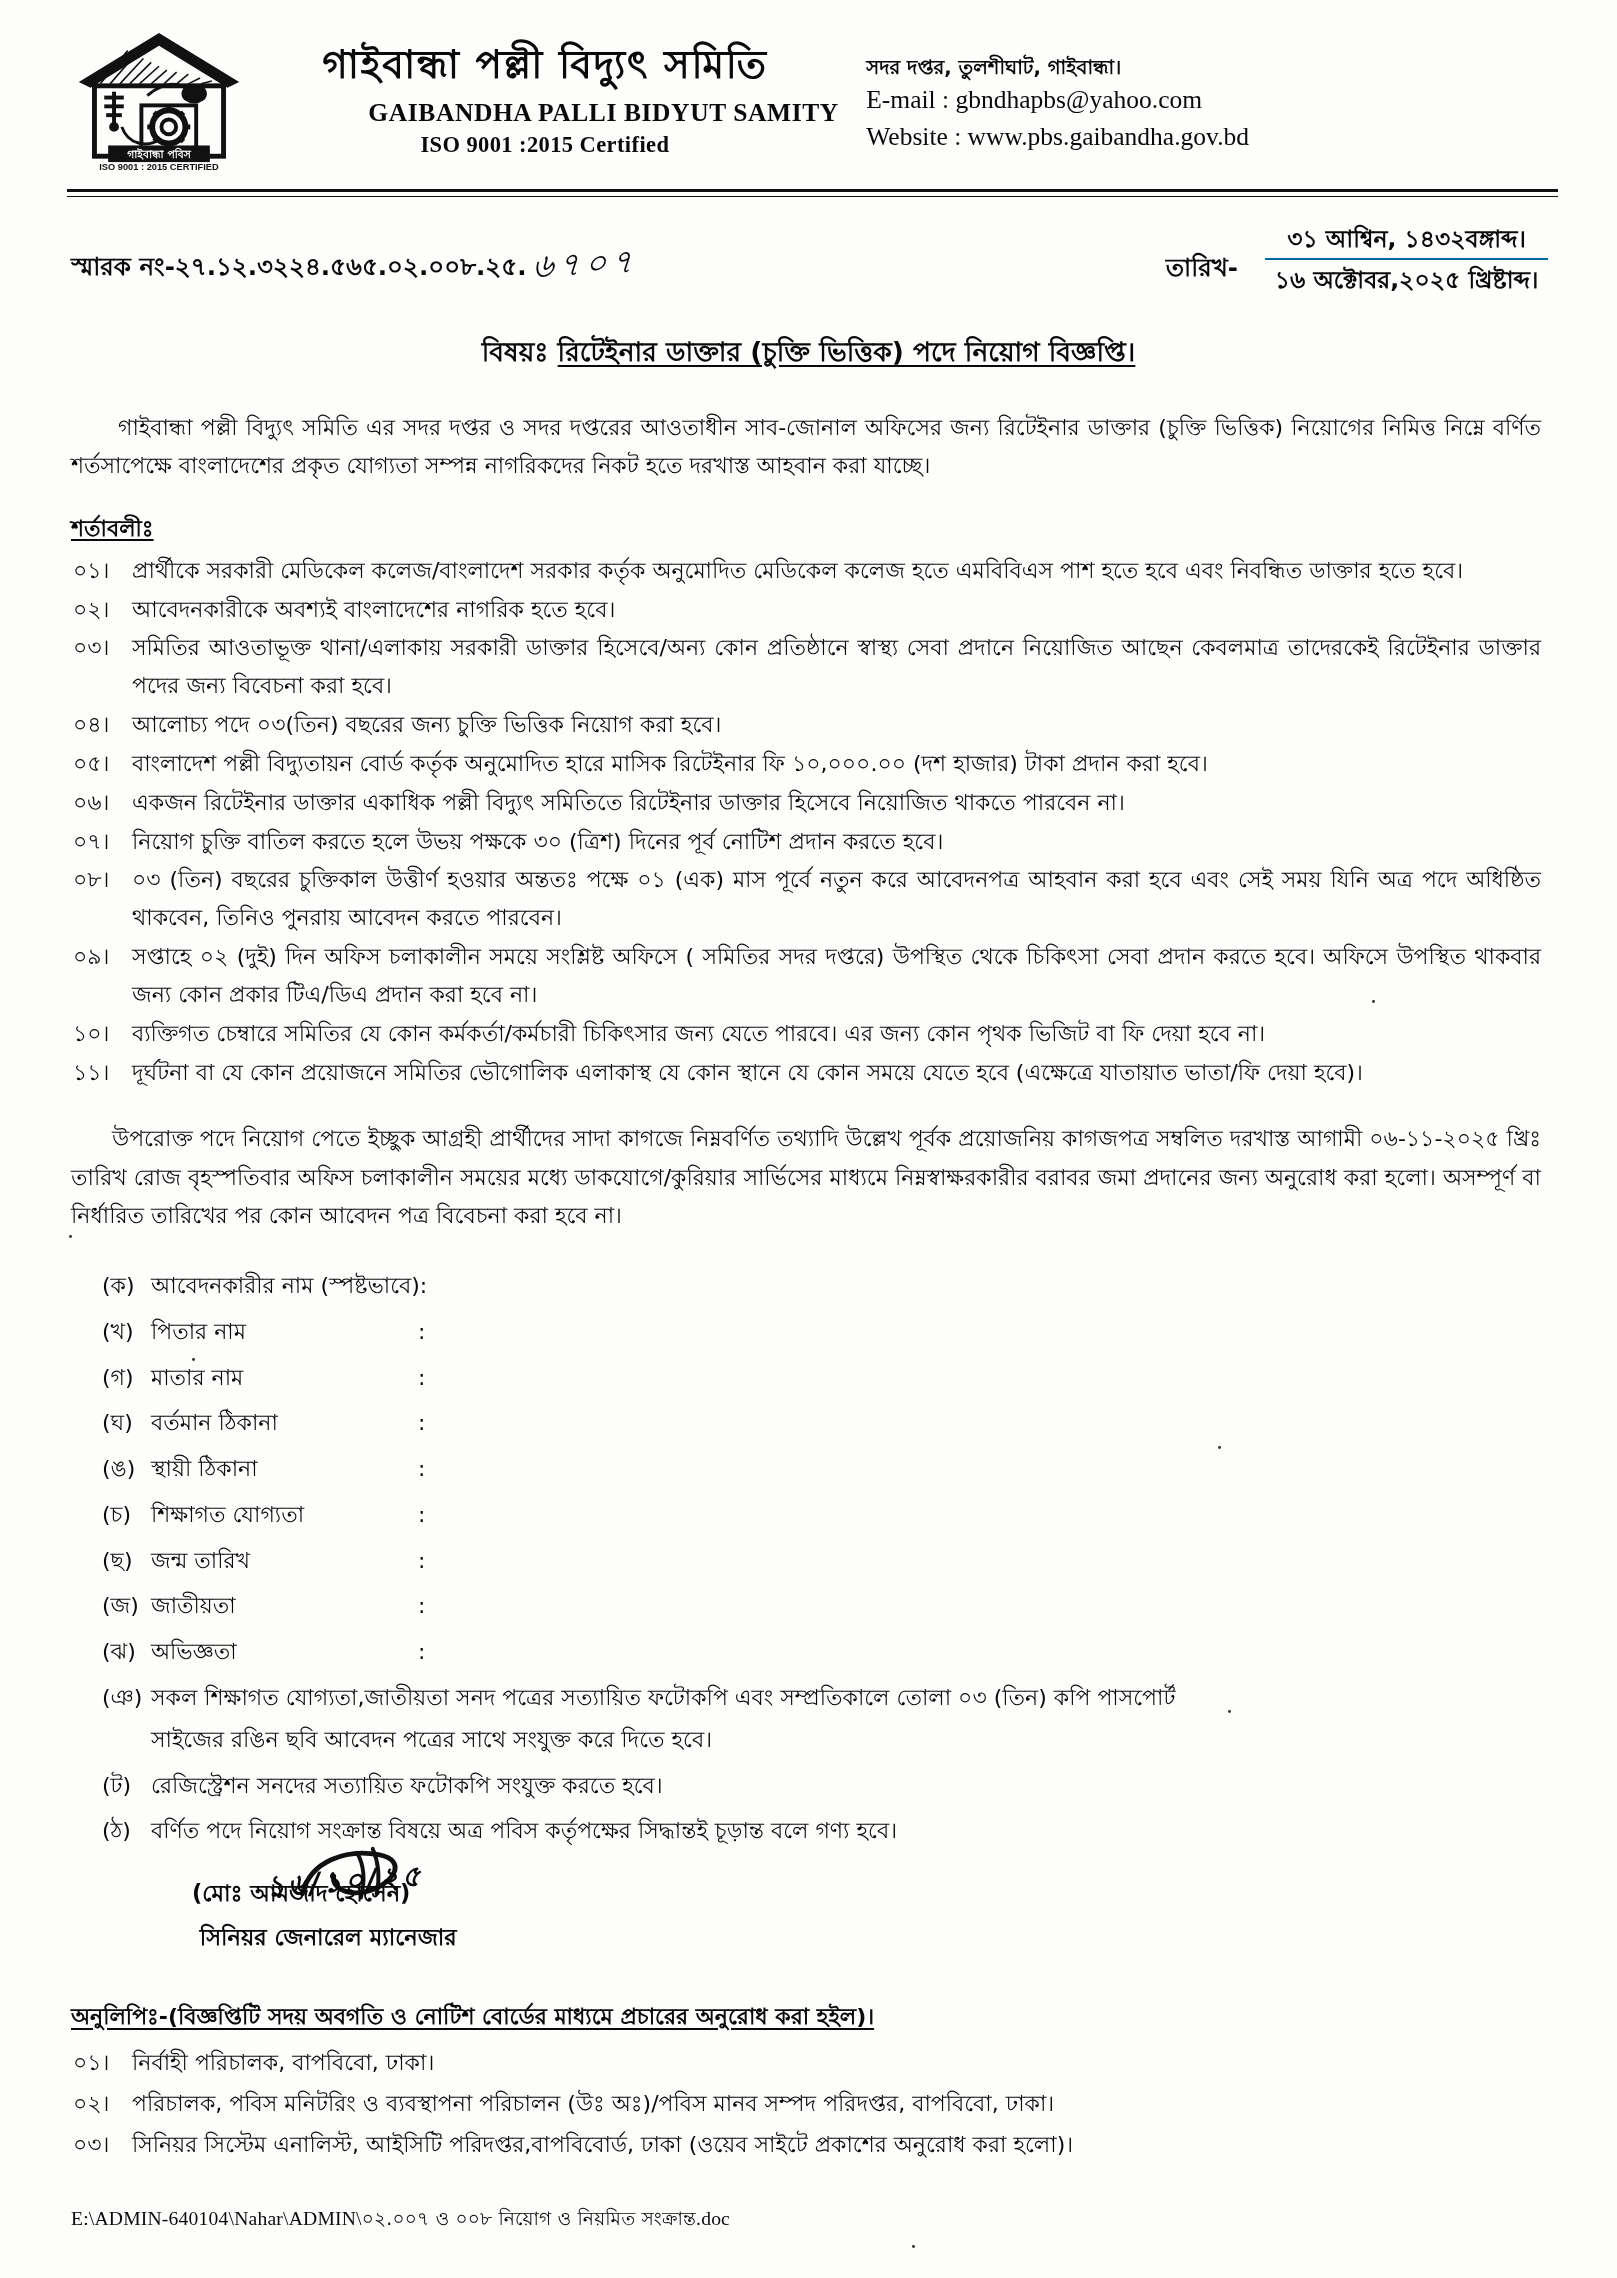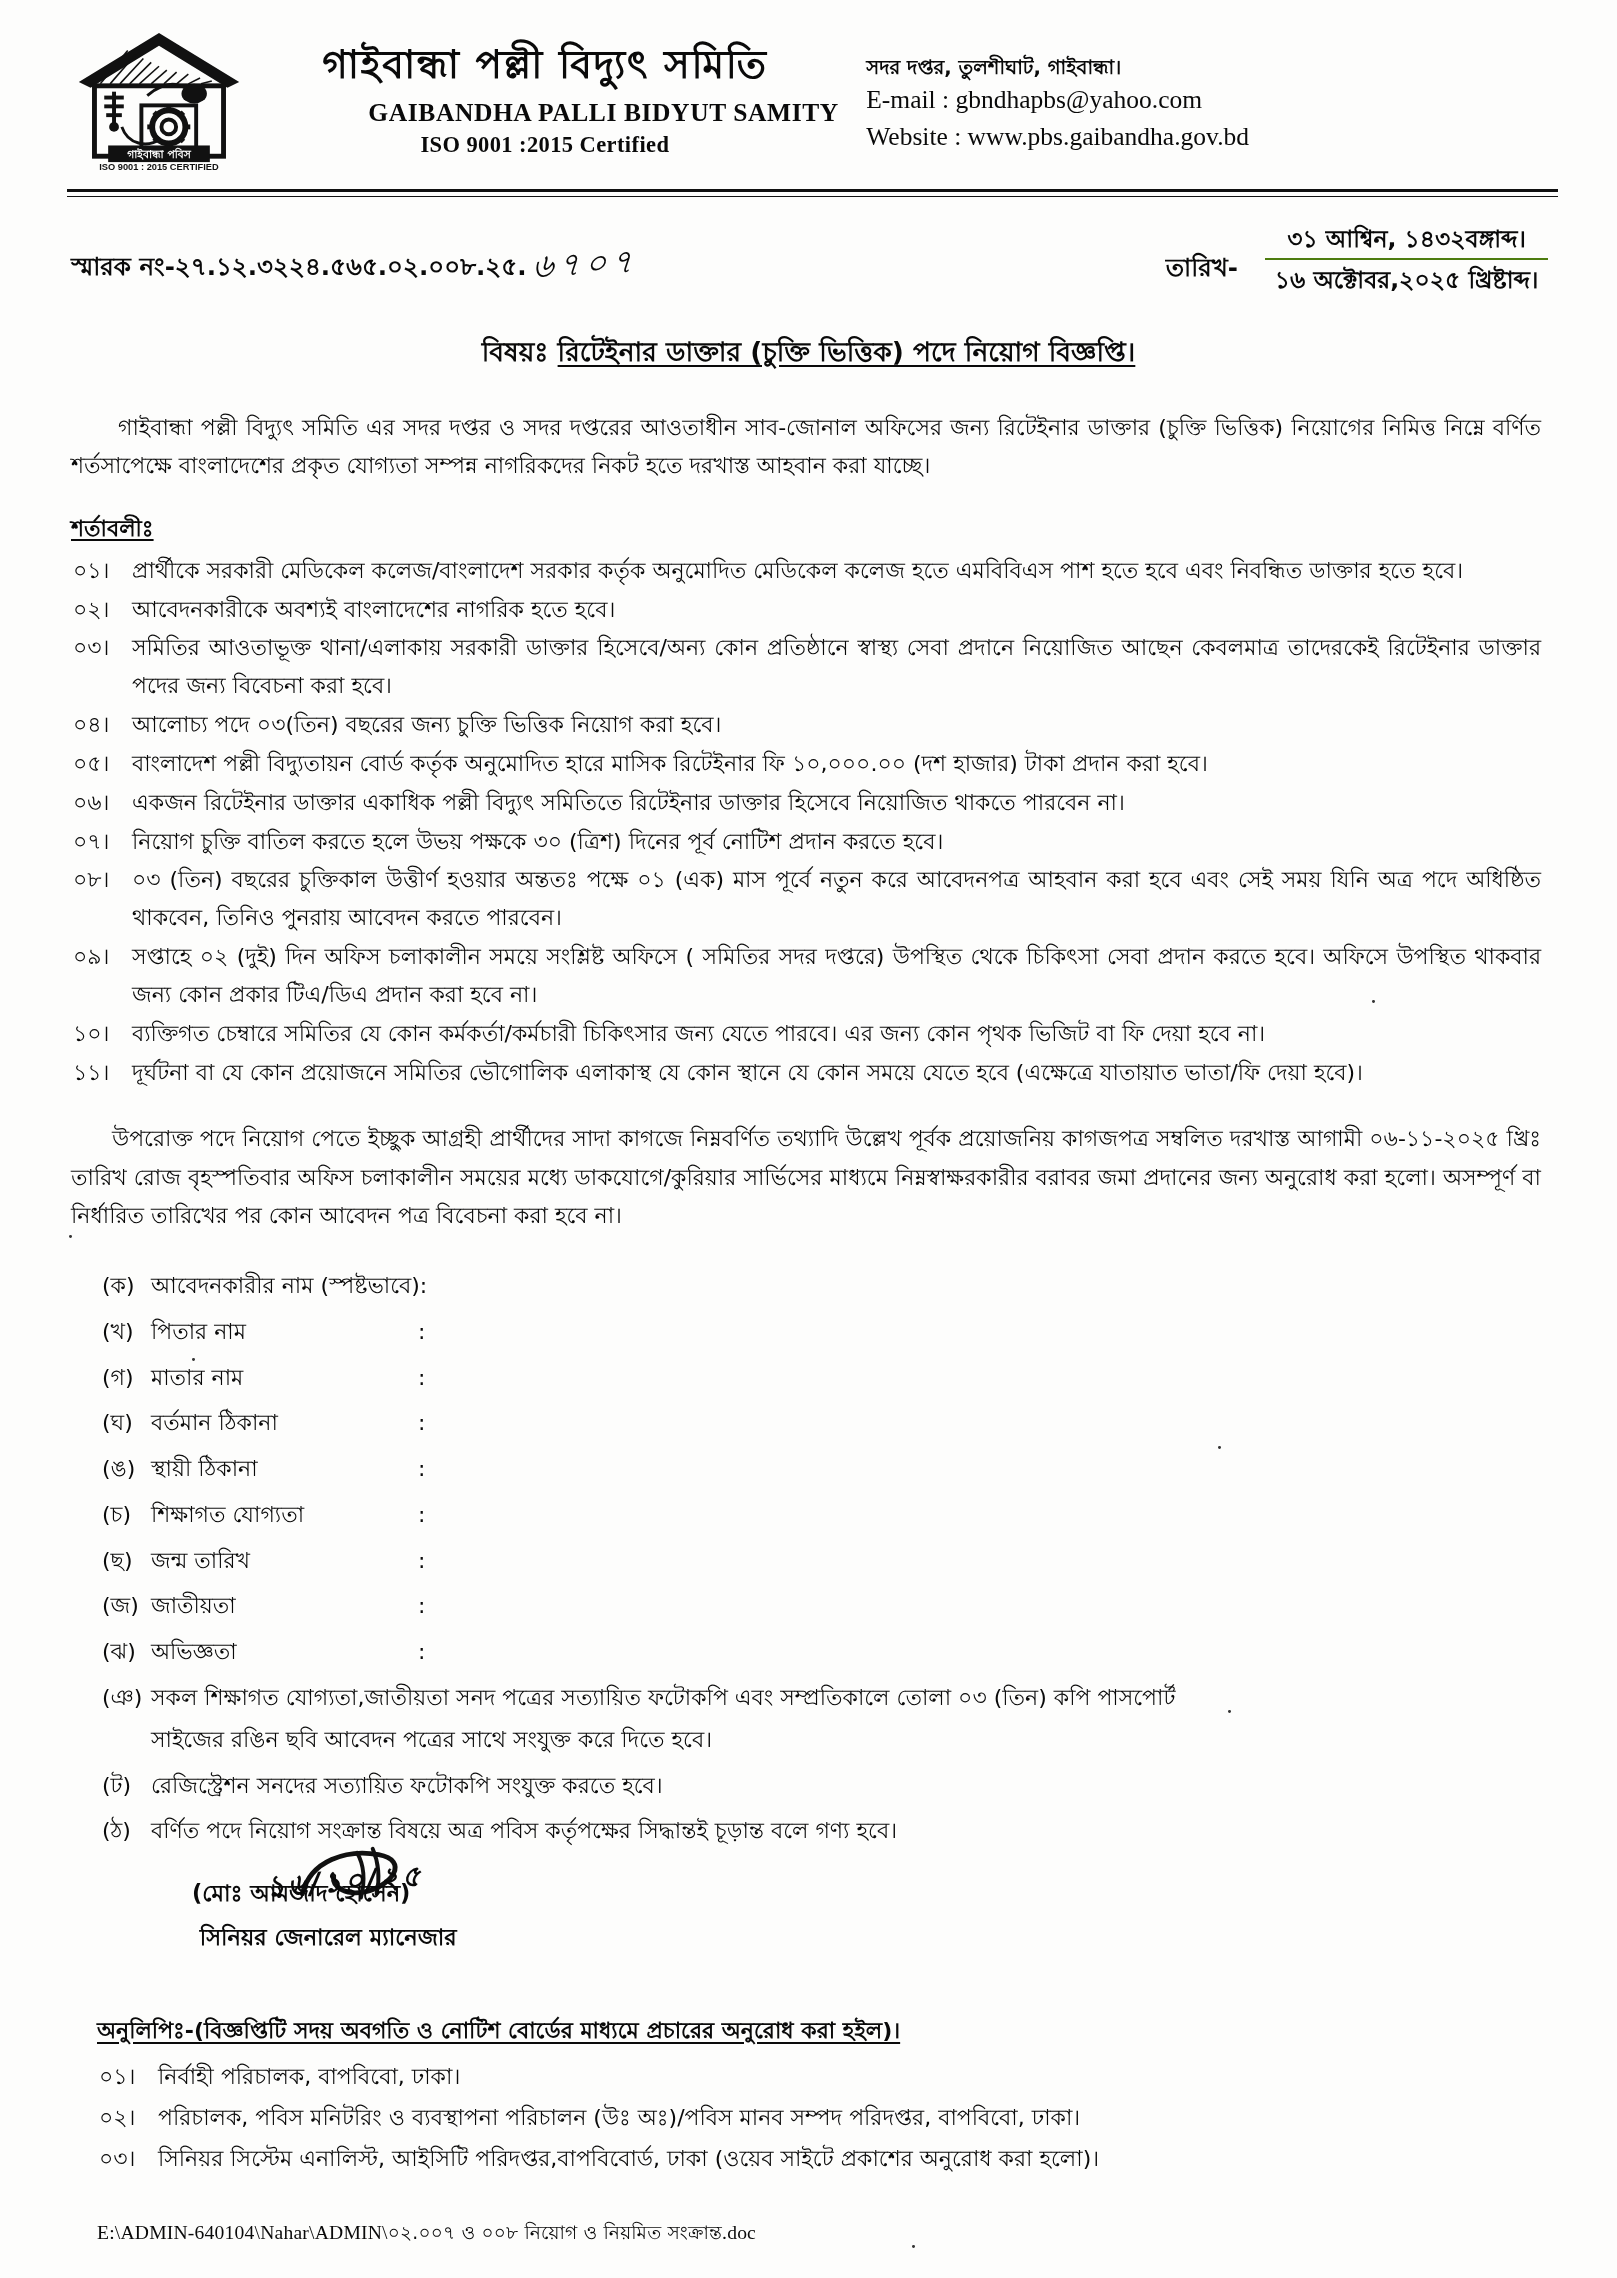--- a/index.html
+++ b/index.html
@@ -133,21 +133,21 @@
     margin-right: 27px;
   }
   .date-stack {
     font-family: "DejaVu Sans", "Liberation Sans", sans-serif;
     font-size: 23.5px;
     font-weight: 600;
     text-align: center;
     line-height: 1.45;
   }
   .date-top { padding: 0 9.8px 2px 9.8px; }
-  .date-bot { padding: 2.9px 9.8px 0 9.8px; border-top: 2px solid #4d7c0f; }
+  .date-bot { padding: 2.9px 9.8px 0 9.8px; border-top: 2px solid #0369a1; }
 
   
   .subject {
     text-align: center;
     margin-top: 35px;
     font-family: "DejaVu Sans", "Liberation Sans", sans-serif;
     font-size: 26.5px;
     font-weight: 700;
   }
   .subject u { text-decoration: underline; text-underline-offset: 3.9px; }
@@ -261,22 +261,22 @@
   }
   .sig-title {
     font-size: 22.5px;
     font-weight: 600;
     margin-top: 5.9px;
     padding-left: 7.8px;
   }
 
   
   .cc-wrap {
-    padding: 0 76px 0 97px;
-    margin-top: 55px;
+    padding: 0 76px 0 71px;
+    margin-top: 41px;
     font-family: "DejaVu Sans", "Liberation Sans", sans-serif;
   }
   .cc-head {
     font-size: 22px;
     font-weight: 600;
     text-decoration: underline;
     text-underline-offset: 3.9px;
     display: inline-block;
   }
   ul.cc-list {

